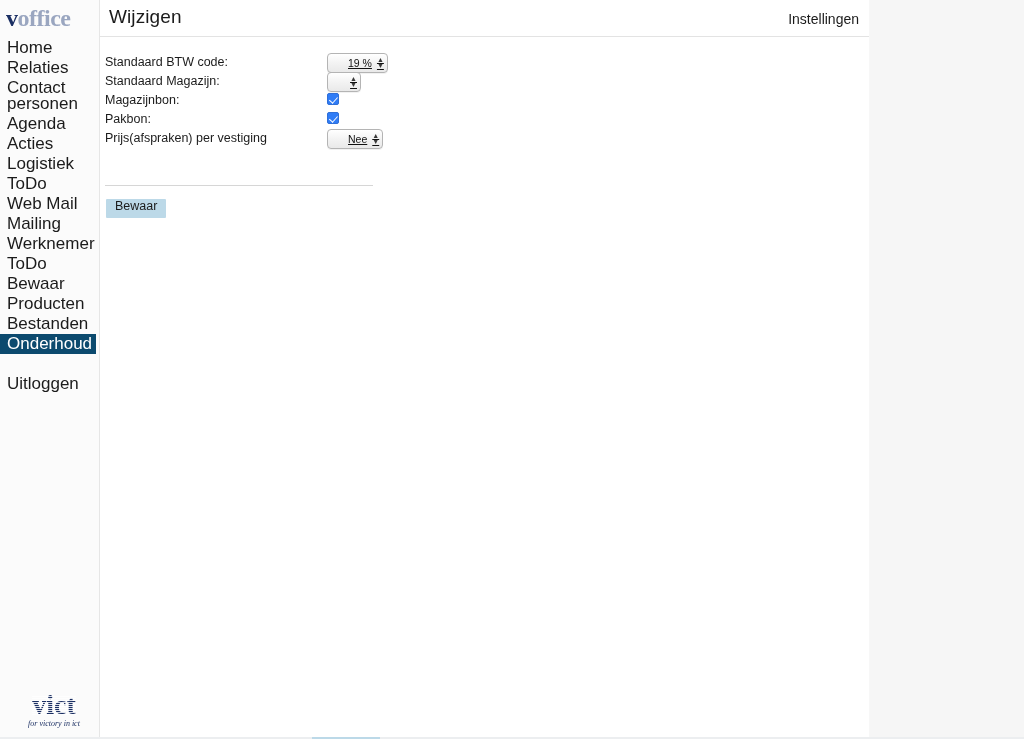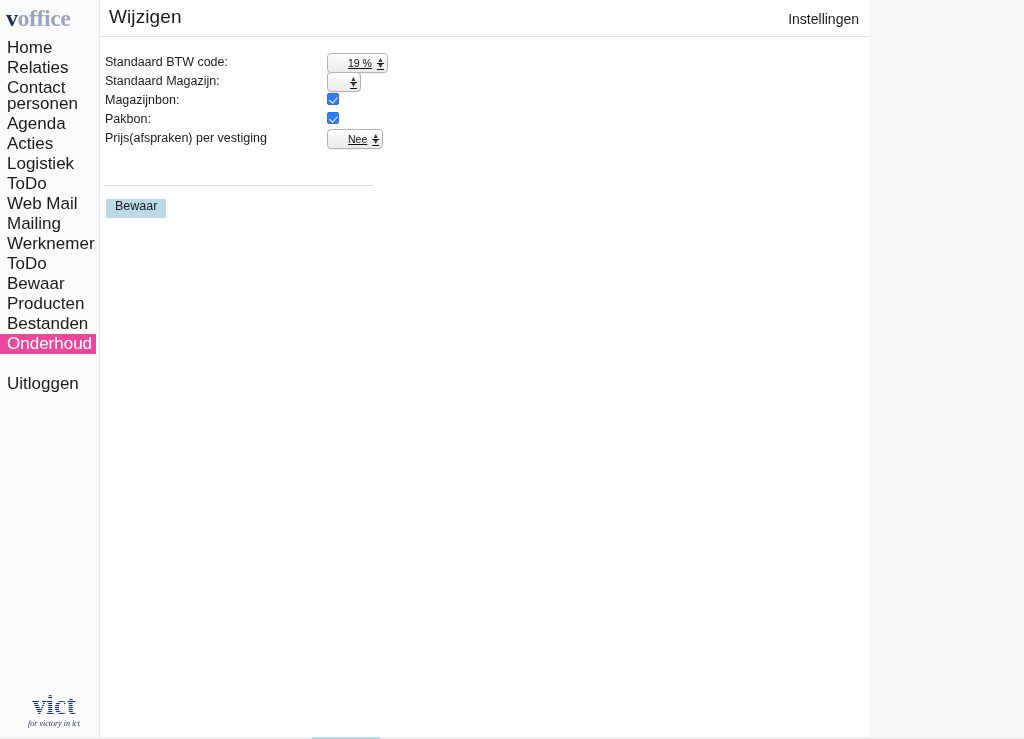--- a/index.html
+++ b/index.html
@@ -109,21 +109,21 @@
     display: block;
     padding: 2px 0 2px 7px;
     font-size: 17px;
     line-height: 16px;
     color: #1b1b1b;
     cursor: pointer;
     width: 96px;
     box-sizing: border-box;
   }
   .nav-item.active {
-    background: #ec4899;
+    background: #0c4a6e;
     color: #ffffff;
   }
   .nav-spacer {
     height: 20px;
   }
 
   #footer-logo {
     position: absolute;
     left: 16px;
     bottom: 8px;

